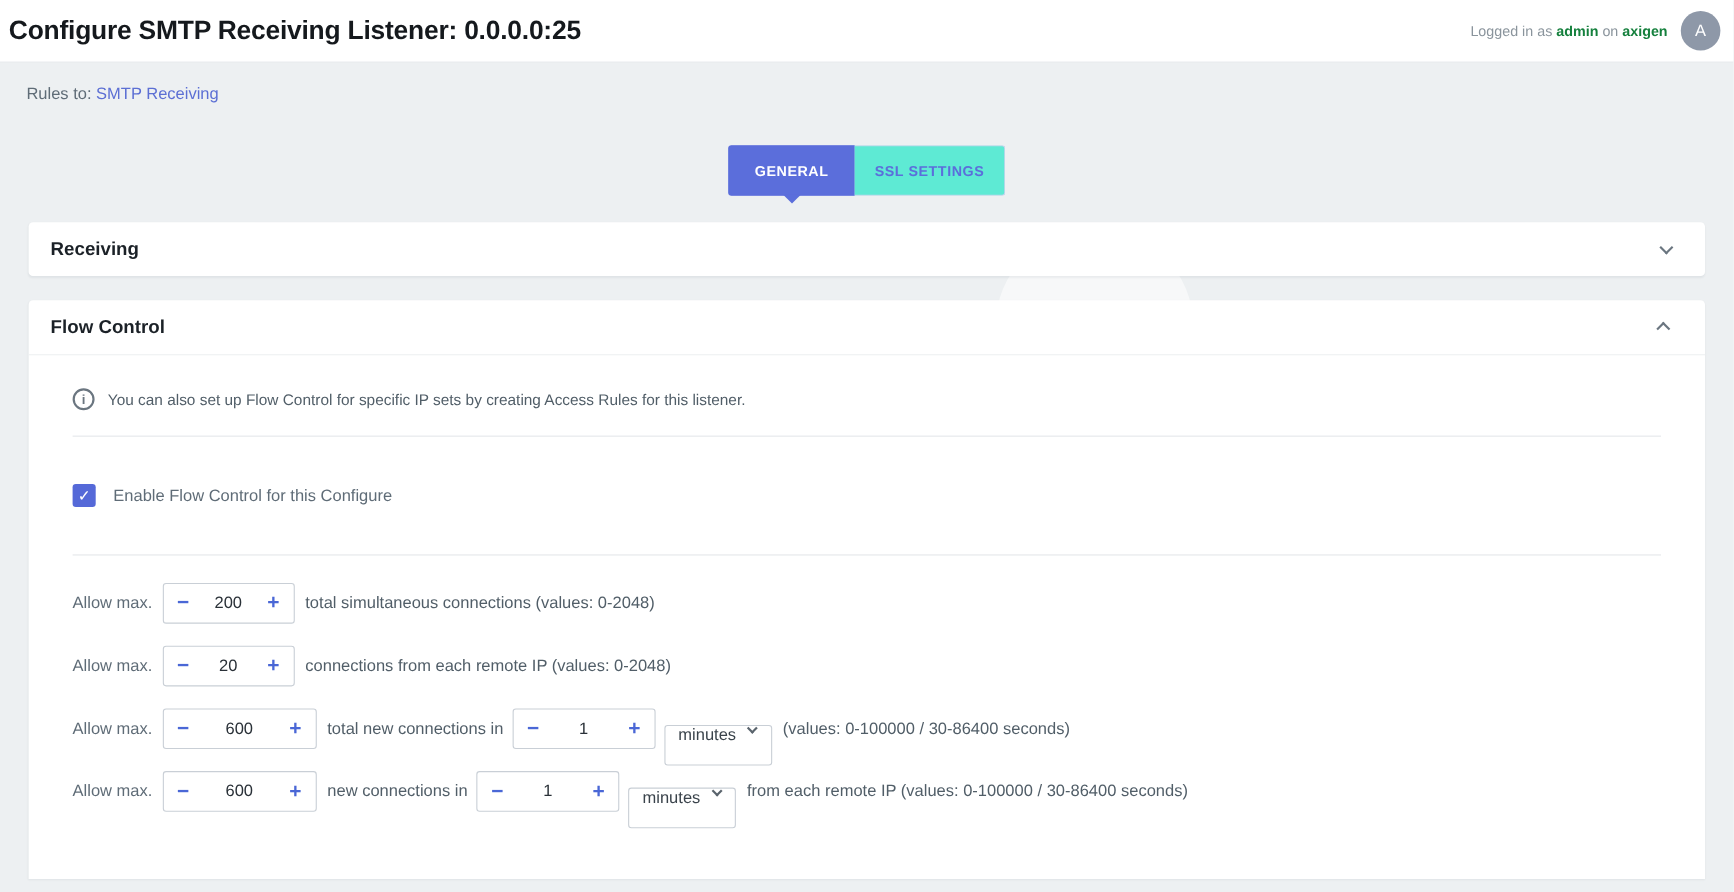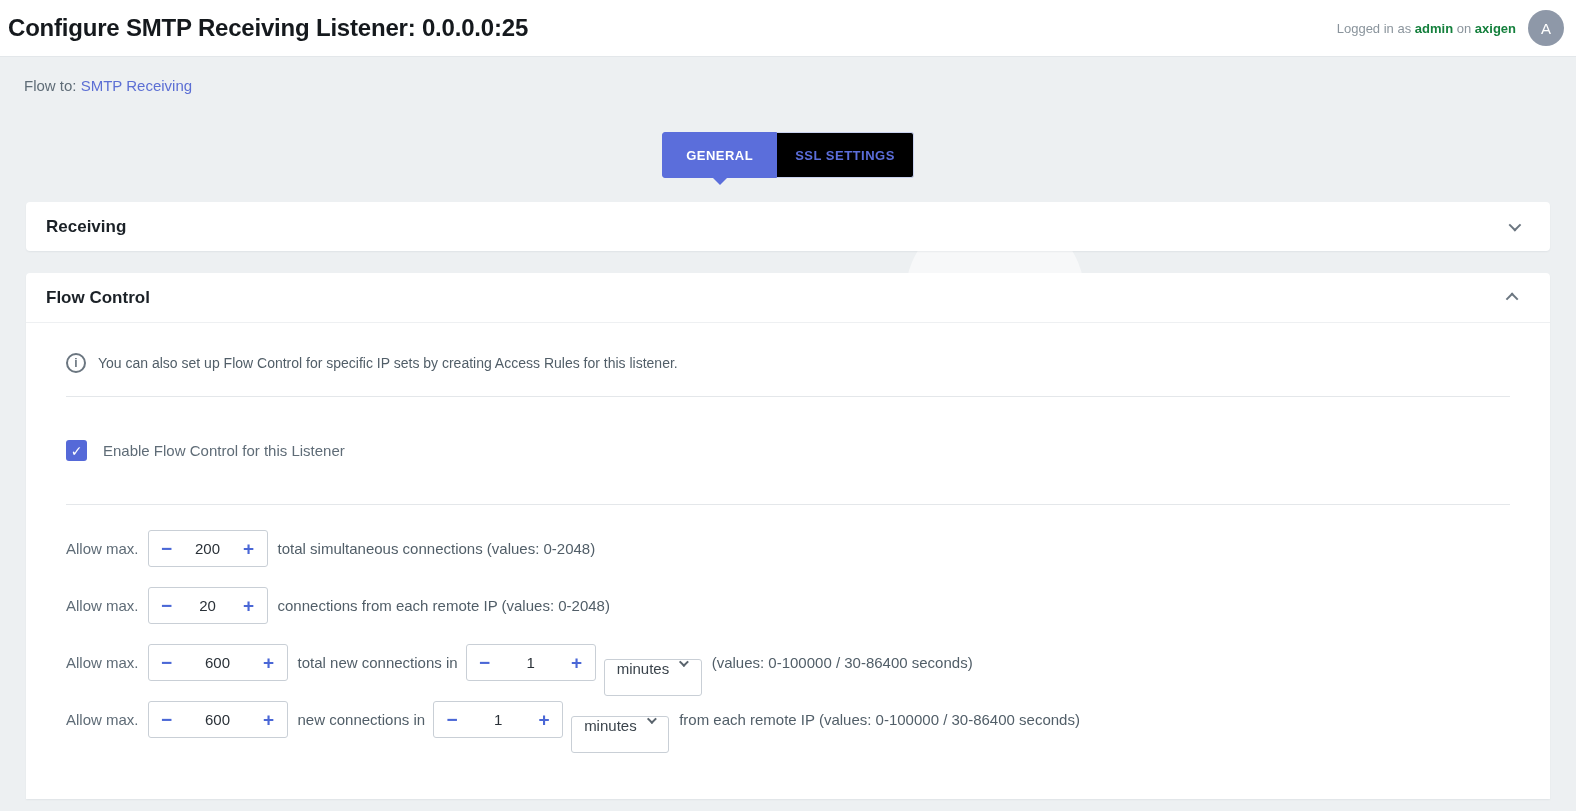--- a/index.html
+++ b/index.html
@@ -48,21 +48,21 @@
     display: flex; justify-content: center;
     margin-top: 38px;
   }
   .tabs { display: flex; }
   .tab {
     position: relative;
     min-width: 115px; height: 46px;
     display: flex; align-items: center; justify-content: center;
     font-size: 13px; font-weight: 700; letter-spacing: 0.5px;
     padding: 0 18px; cursor: pointer;
-    background: #000000; color: #5b6edb;
+    background: #5eead4; color: #5b6edb;
     border: 1px solid #c9d2ef;
   }
   .tab.active {
     background: #5b6edb; color: #ffffff; border-color: #5b6edb;
     border-radius: 3px 0 0 3px;
   }
   .tab.inactive { border-left: none; border-radius: 0 3px 3px 0; }
   .tab-pointer {
     position: absolute; left: 50%; bottom: -8px; transform: translateX(-50%);
     width: 0; height: 0;
@@ -156,21 +156,21 @@
       <b>axigen</b>
     </div>
     <div class="avatar">A</div>
   </div>
 </div>
 
 <div class="content">
   <div class="deco-circle"></div>
 
   <div class="backrow">
-    <span>Flow to:</span>
+    <span>Rules to:</span>
     <a class="back-link">SMTP Receiving</a>
   </div>
 
   <div class="tabs-wrap">
     <div class="tabs">
       <div class="tab active">
         <span>GENERAL</span>
         <span class="tab-pointer"></span>
       </div>
       <div class="tab inactive">
@@ -195,21 +195,21 @@
     <div class="panel-body">
 
       <div class="info-row">
         <span class="info-icon">i</span>
         <span class="info-text">You can also set up Flow Control for specific IP sets by creating Access Rules for this listener.</span>
       </div>
       <div class="hr"></div>
 
       <div class="check-row">
         <span class="checkbox">✓</span>
-        <span class="check-label">Enable Flow Control for this Listener</span>
+        <span class="check-label">Enable Flow Control for this Configure</span>
       </div>
       <div class="hr"></div>
 
       <div class="rows">
 
         <div class="flow-row">
           <span class="row-label">Allow max.</span>
           <div class="stepper">
             <button class="step-btn">−</button>
             <input class="step-value" value="200" style="">

